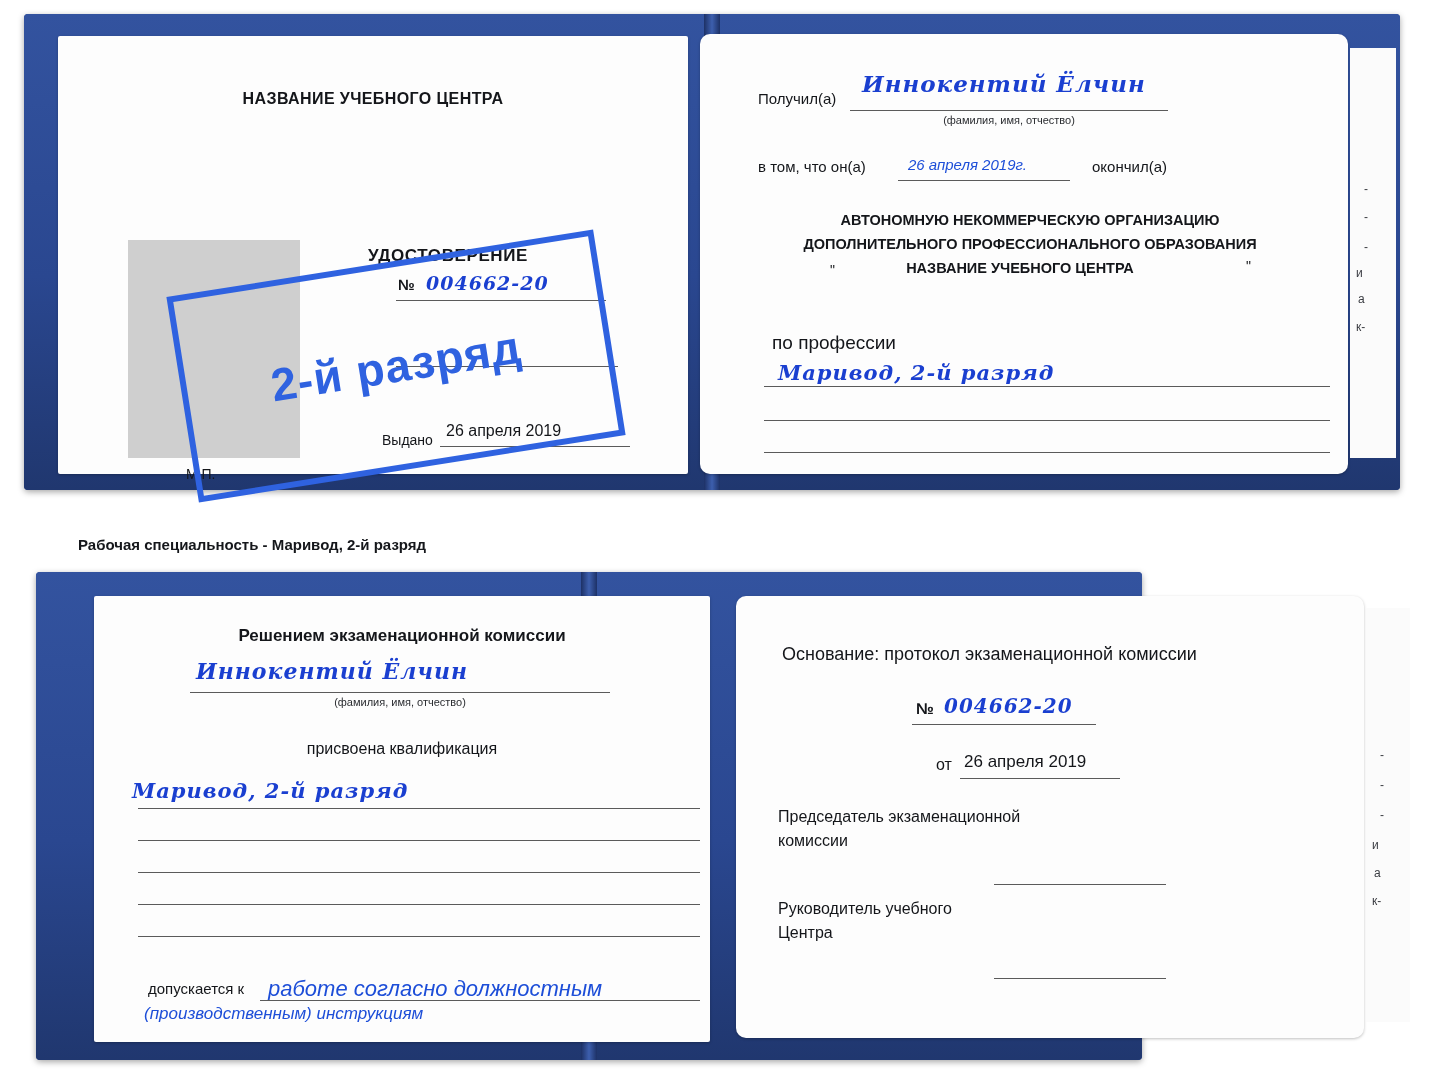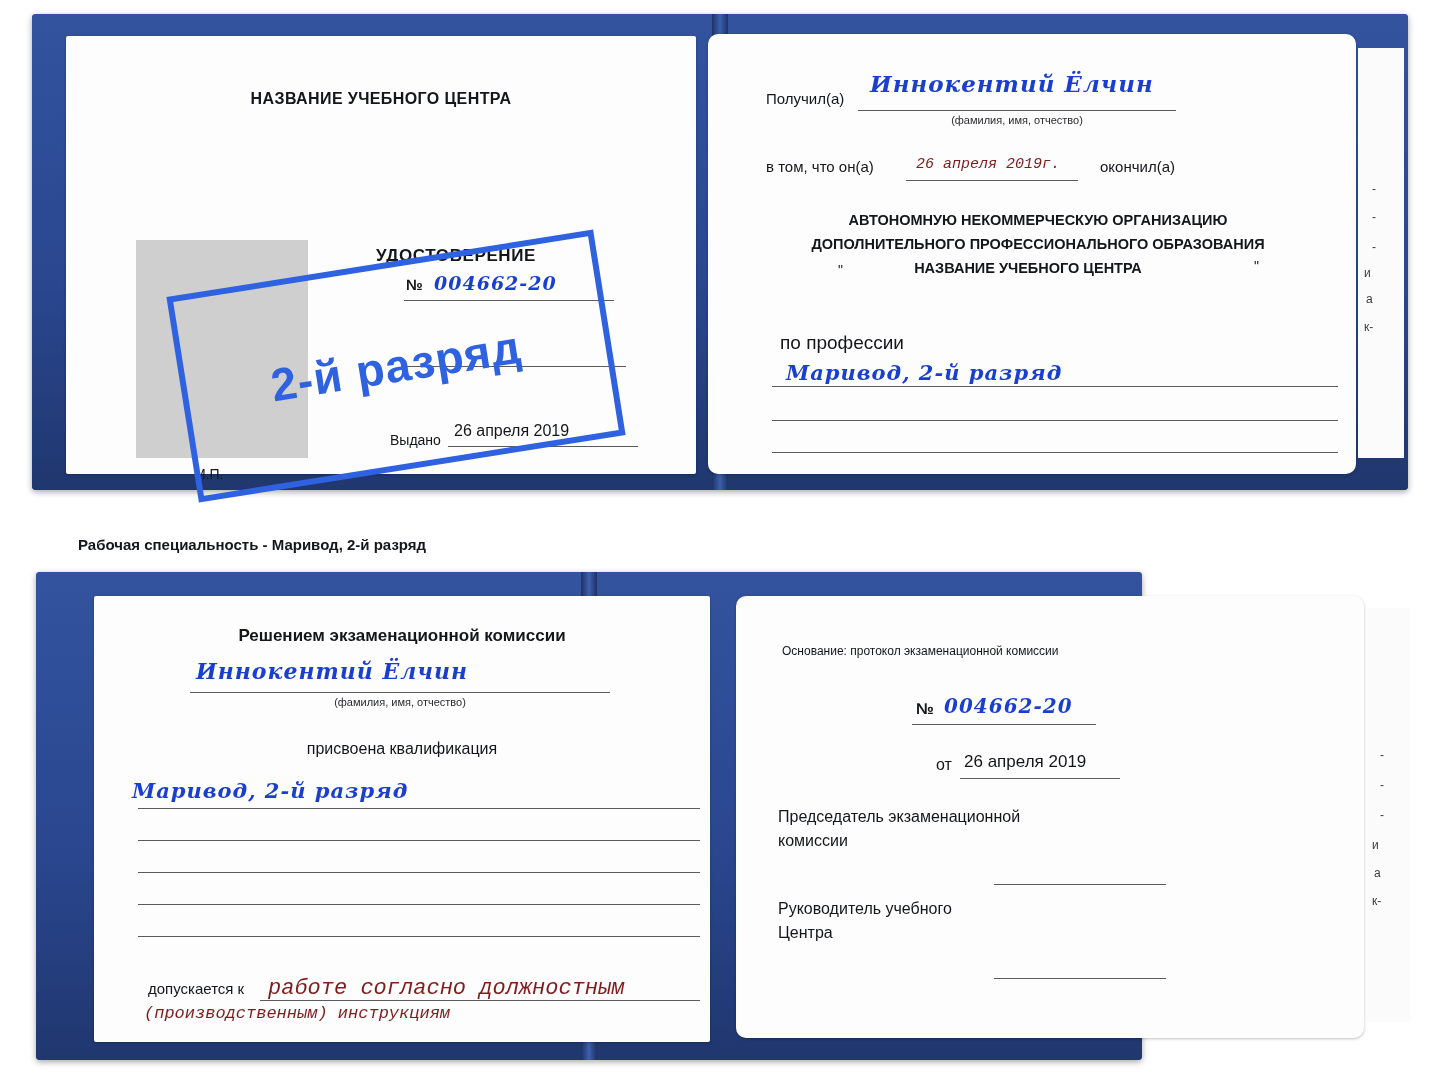--- a/index.html
+++ b/index.html
@@ -33,22 +33,22 @@
   .txt{position:absolute;color:#14161a;white-space:pre;}
   .bold{font-weight:bold;}
   .center{text-align:center;}
   .line{position:absolute;border-bottom:1px solid #5b5b5b;}
   .hand{
     font-family:"DejaVu Serif", serif;
     font-style:italic;color:#1a3fd0;
     letter-spacing:1px;
   }
   .handdark{
-    font-family:Liberation Mono, monospace;
-    font-style:italic;color:#7f1d1d;
+    font-family:Liberation Sans, sans-serif;
+    font-style:italic;color:#1d4ed8;
   }
   .small{font-size:11px;color:#2a2c30;}
   .stampbox{
     position:absolute;background:#cfcfcf;
   }
   .watermark{
     position:absolute;
     border:6px solid #2f62e0;
     color:#2f62e0;
     font-weight:bold;
@@ -65,21 +65,21 @@
     font-family:"Liberation Sans", sans-serif;
   }
   .edge{
     position:absolute;background:#fbfbfb;
   }
   .edgemark{position:absolute;color:#3a3c42;font-size:12px;}
 </style>
 </head>
 <body>
 
-<div class="cert" style="left:32px;top:14px;width:1376px;height:476px;">
+<div class="cert" style="left:24px;top:14px;width:1376px;height:476px;">
   <div class="cover"></div>
   <div class="spine"></div>
 
   <div class="page left" style="left:34px;top:22px;width:630px;height:438px;">
     <div class="txt bold center" style="left:0;top:54px;width:630px;font-size:16px;letter-spacing:.4px;">НАЗВАНИЕ УЧЕБНОГО ЦЕНТРА</div>
 
     <div class="stampbox" style="left:70px;top:204px;width:172px;height:218px;"></div>
 
     <div class="txt bold center" style="left:180px;top:210px;width:420px;font-size:17px;letter-spacing:.6px;">УДОСТОВЕРЕНИЕ</div>
 
@@ -154,21 +154,21 @@
     <div class="line" style="left:44px;top:308px;width:562px;"></div>
     <div class="line" style="left:44px;top:340px;width:562px;"></div>
 
     <div class="txt" style="left:54px;top:384px;font-size:15px;">допускается к</div>
     <div class="handdark" style="position:absolute;left:174px;top:380px;font-size:22px;">работе согласно должностным</div>
     <div class="handdark" style="position:absolute;left:50px;top:408px;font-size:17px;">(производственным) инструкциям</div>
     <div class="line" style="left:166px;top:404px;width:440px;"></div>
   </div>
 
   <div class="page right" style="left:700px;top:24px;width:628px;height:442px;">
-    <div class="txt" style="left:46px;top:48px;font-size:12px;">Основание: протокол экзаменационной комиссии</div>
+    <div class="txt" style="left:46px;top:48px;font-size:18px;">Основание: протокол экзаменационной комиссии</div>
 
     <div class="txt bold" style="left:180px;top:104px;font-size:16px;">№</div>
     <div class="hand" style="position:absolute;left:208px;top:98px;font-size:20px;font-weight:bold;">004662-20</div>
     <div class="line" style="left:176px;top:128px;width:184px;"></div>
 
     <div class="txt" style="left:200px;top:160px;font-size:16px;">от</div>
     <div class="txt" style="left:228px;top:156px;font-size:17px;">26 апреля 2019</div>
     <div class="line" style="left:224px;top:182px;width:160px;"></div>
 
     <div class="txt" style="left:42px;top:212px;font-size:16px;">Председатель экзаменационной</div>

